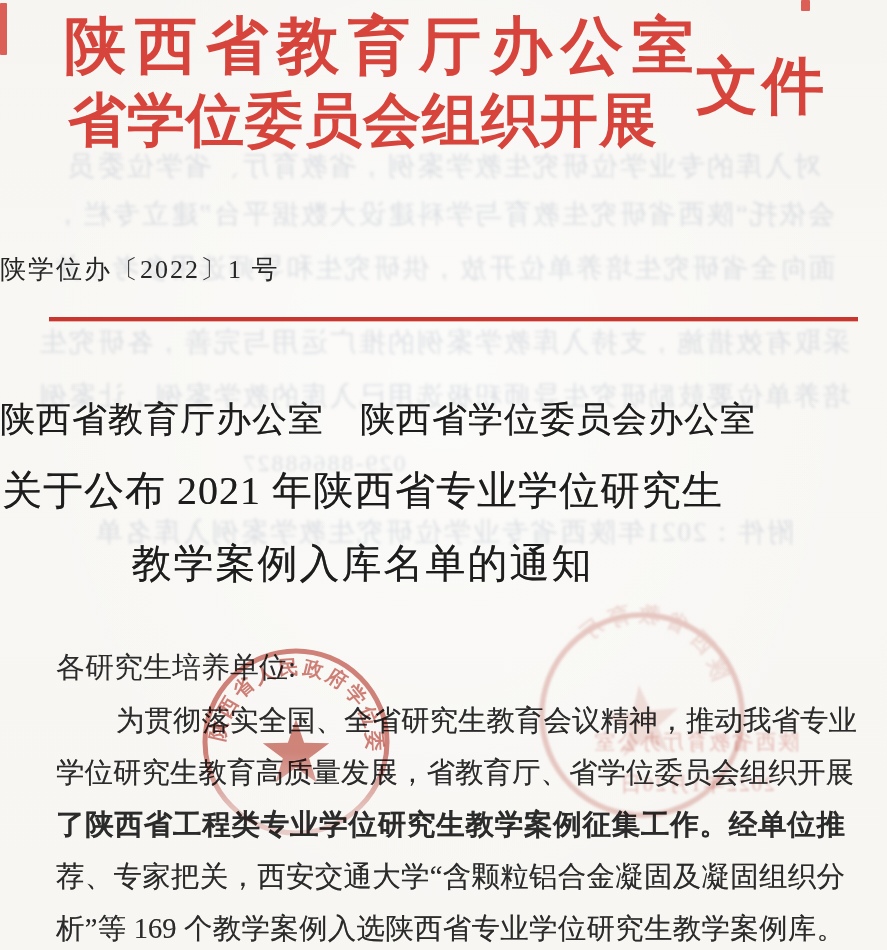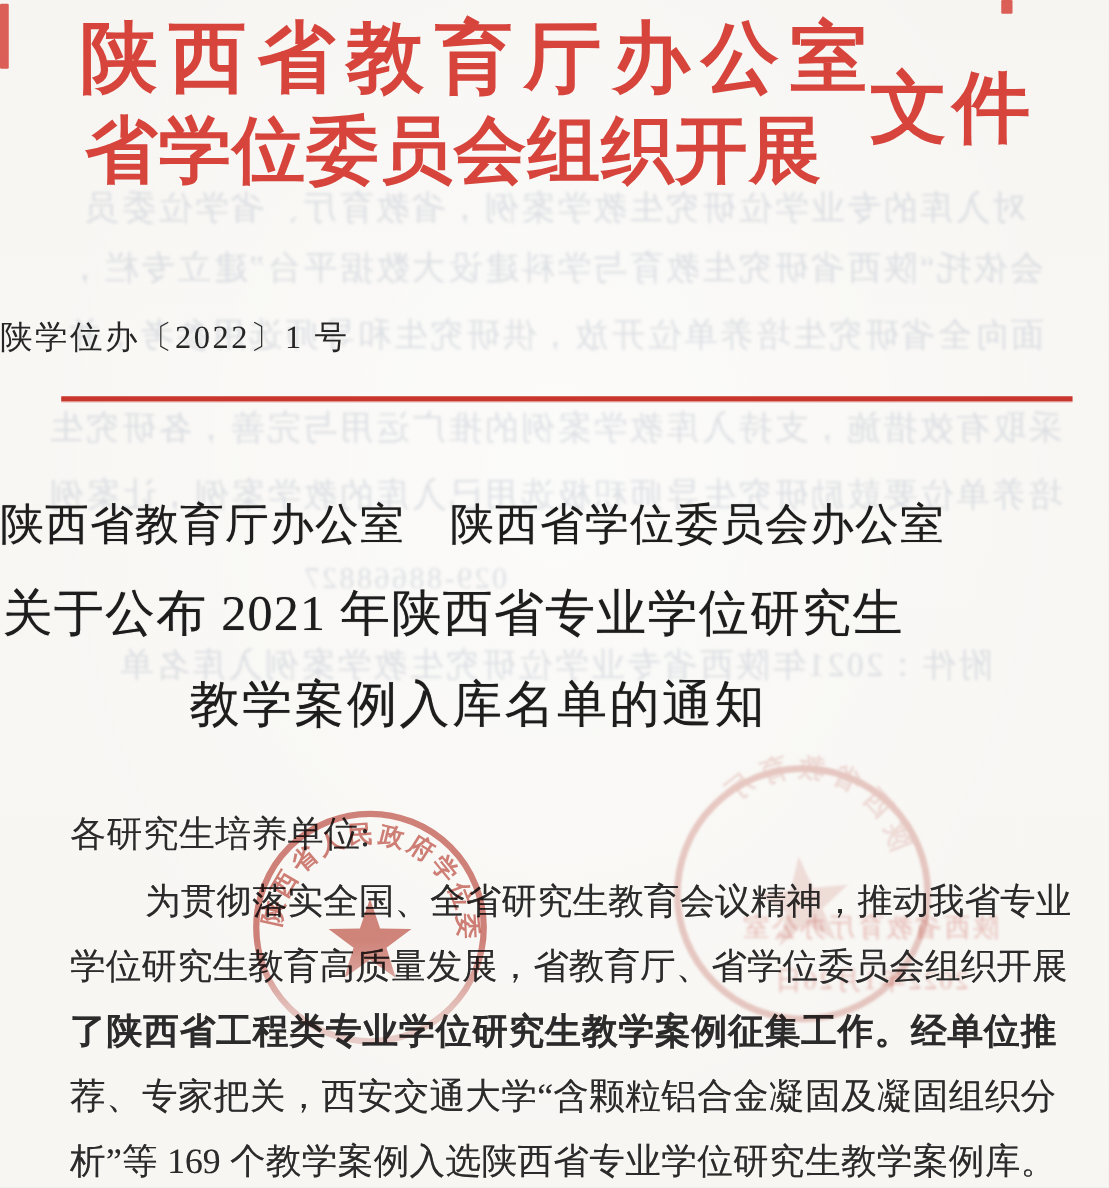--- a/index.html
+++ b/index.html
@@ -35,21 +35,21 @@
   .org2{top:82px;left:68px;font-size:58px;font-weight:bold;letter-spacing:1px;color:#d6443c;white-space:nowrap;}
   .doctype{top:44px;left:696px;font-size:62px;font-weight:bold;letter-spacing:4px;color:#d6443c;white-space:nowrap;}
 
   .docnum{top:252px;left:0;width:840px;text-align:left;font-size:26px;letter-spacing:2px;color:#262626;}
   .rule{top:317px;left:49px;width:809px;height:4px;background:#c9362e;box-shadow:0 1px 0 rgba(201,54,46,.35);}
 
   
   .title{left:0;width:725px;text-align:center;font-weight:normal;color:#1d1d1d;white-space:nowrap;text-shadow:0 0 .6px rgba(0,0,0,.55);}
   .title1{top:396px;font-size:35px;letter-spacing:1px;}
   .title2{top:463px;font-size:40px;letter-spacing:1px;}
-  .title3{top:536px;font-size:40px;letter-spacing:2px;padding-left:20px;}
+  .title3{top:536px;font-size:40px;letter-spacing:2px;}
 
   
   .salut{top:648px;left:56px;font-size:29px;color:#2b2b2b;}
   .bline{position:absolute;left:56px;width:789px;font-size:28.5px;color:#2b2b2b;
          text-align:justify;text-align-last:justify;white-space:nowrap;
          text-shadow:0 0 .4px rgba(0,0,0,.4);}
   .bl1{top:702px;left:116px;width:729px;}
   .bl2{top:754px;} .bl3{top:806px;font-weight:bold;} .bl4{top:858px;} .bl5{top:910px;}
 
   

